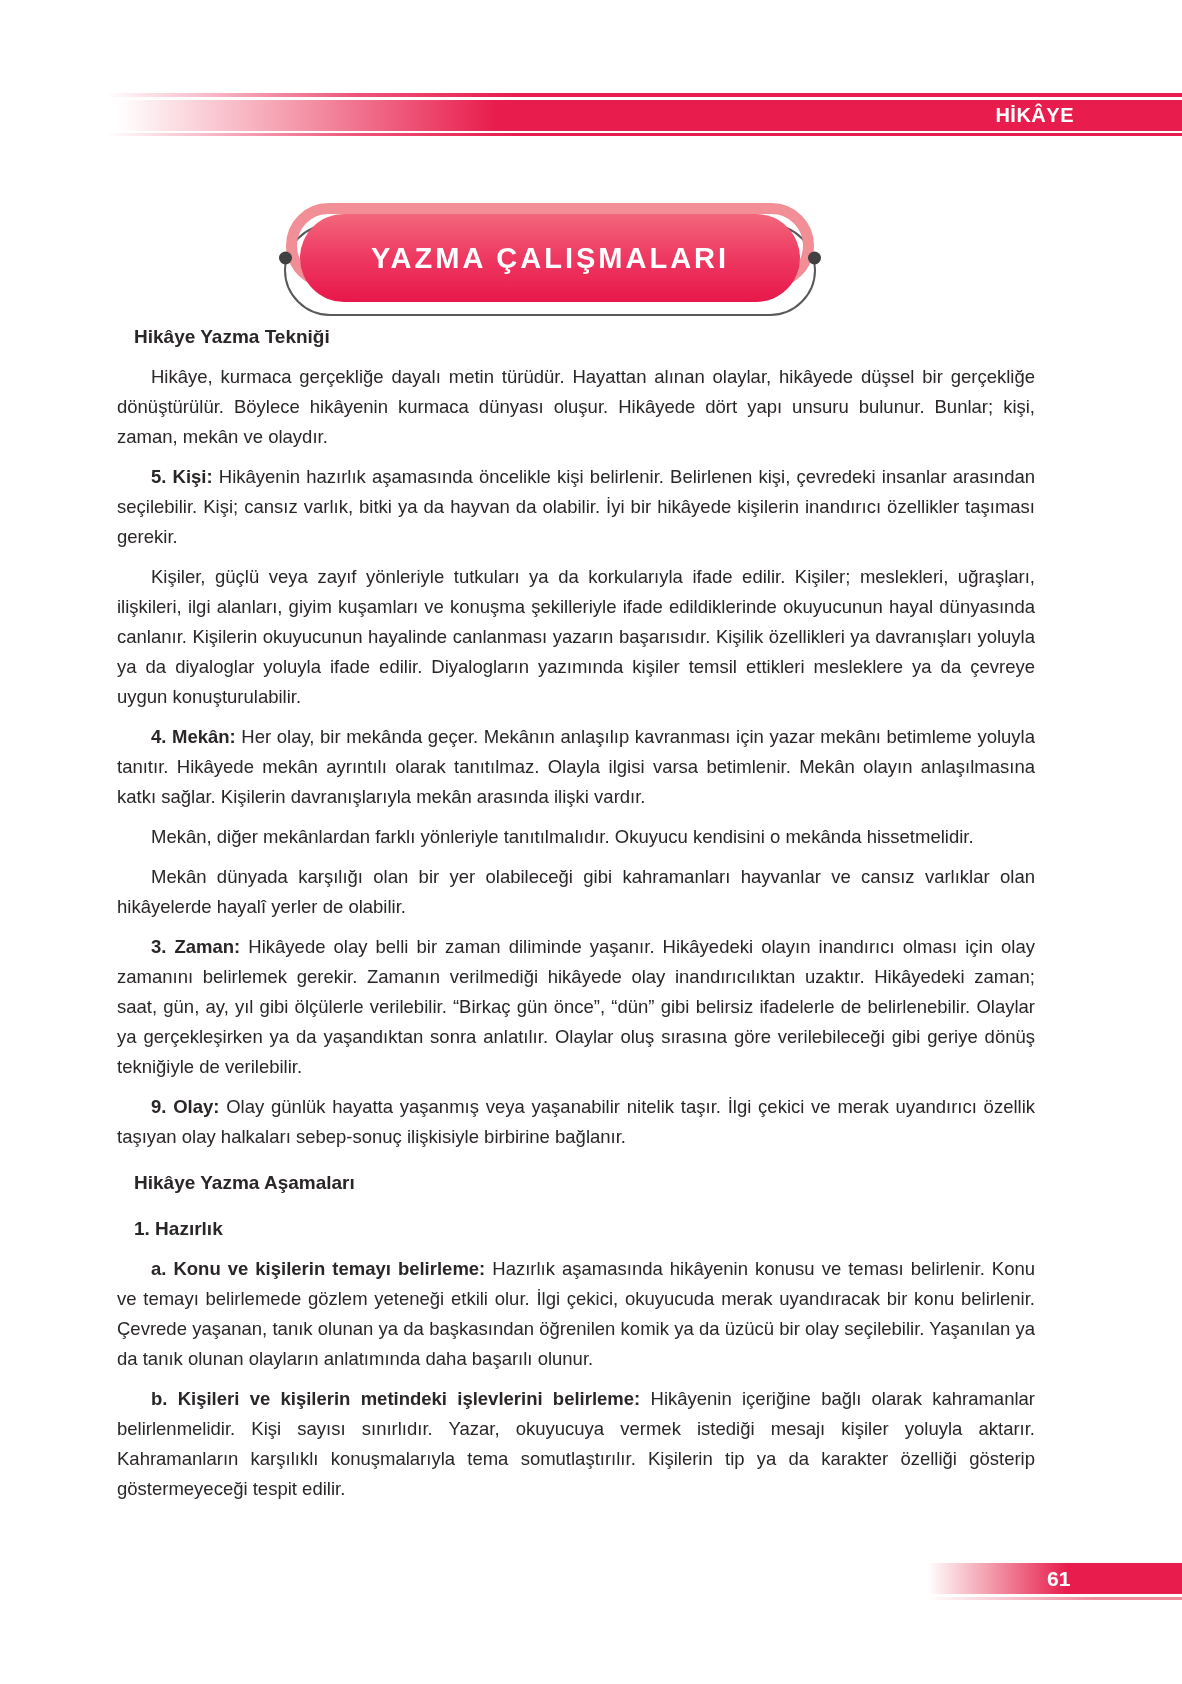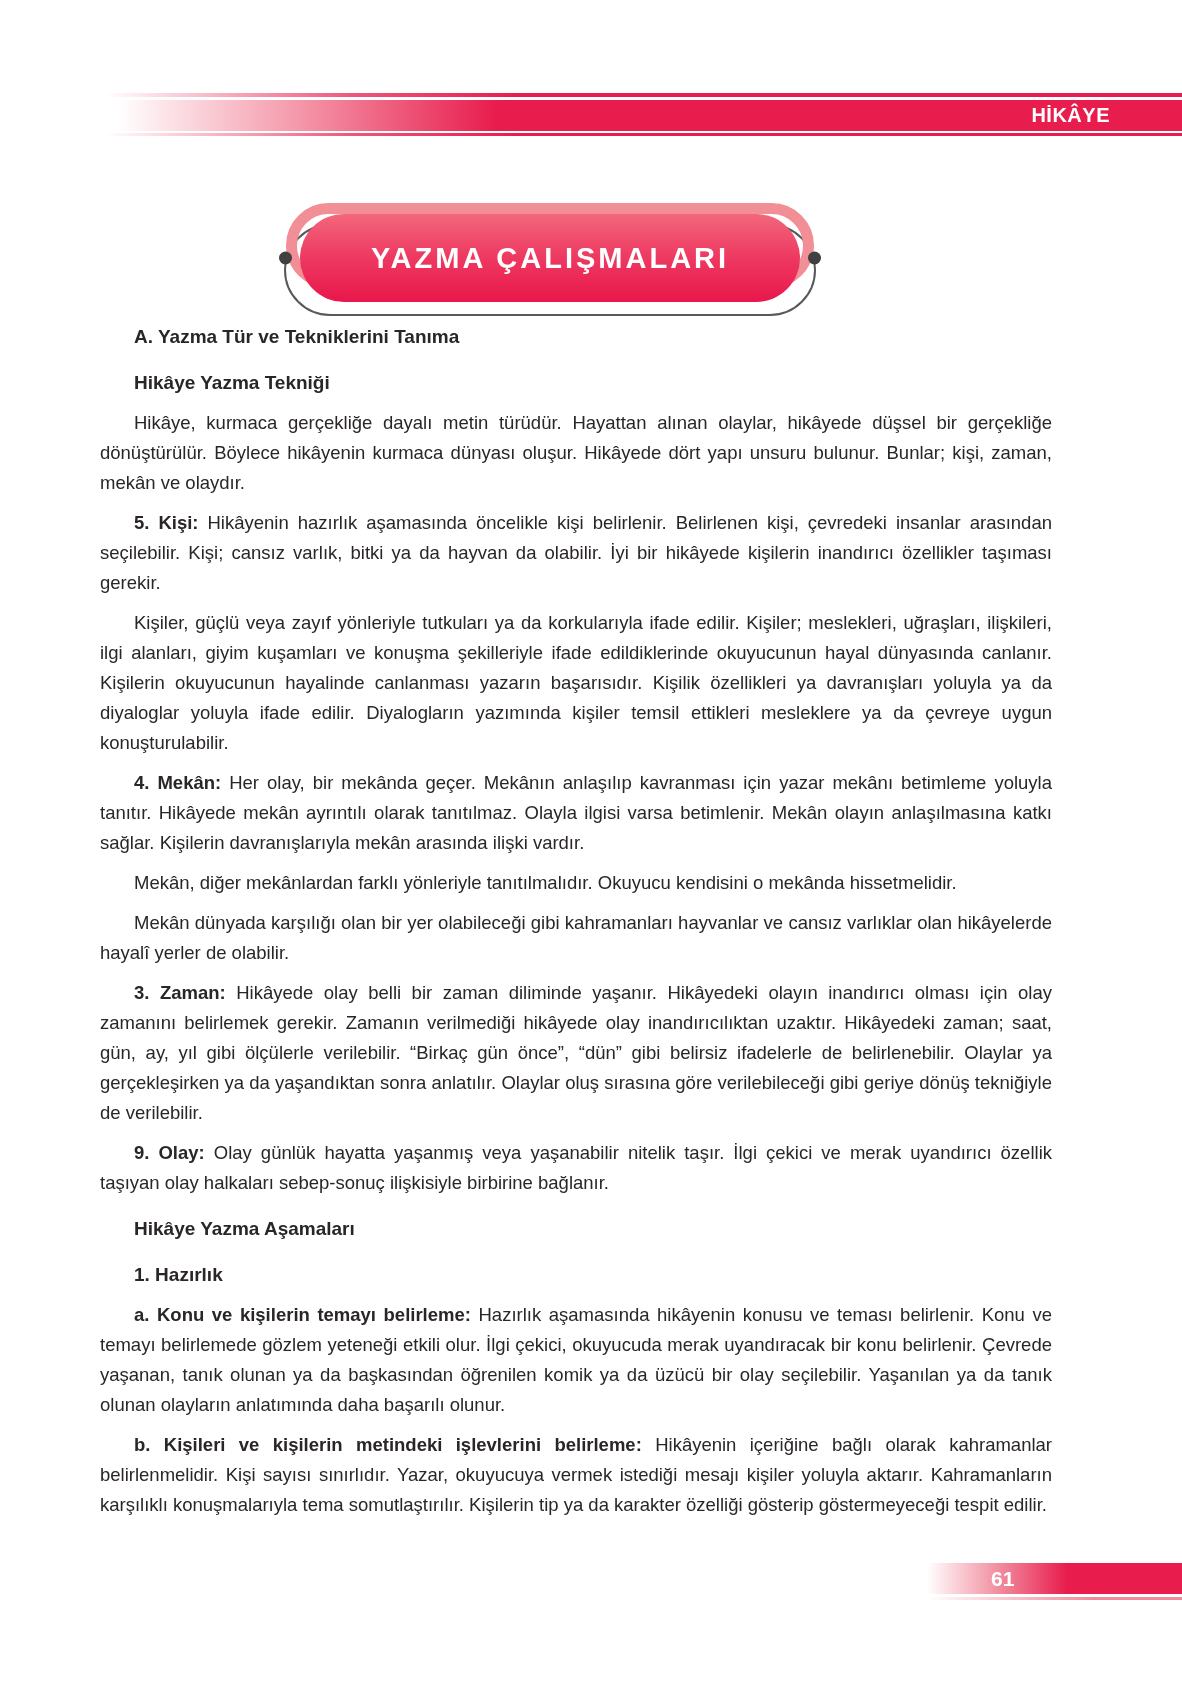--- a/index.html
+++ b/index.html
@@ -12,21 +12,21 @@
   
   .top-band { position: absolute; top: 93px; left: 0; width: 100%; }
   .band-thin {
     height: 4px;
     background: linear-gradient(to right, rgba(232,28,77,0) 9%, rgba(232,28,77,.75) 30%, #e81c4d 44%);
   }
   .band-main {
     margin-top: 3px; height: 31px;
     background: linear-gradient(to right, rgba(232,28,77,0) 10%, rgba(240,110,135,.65) 24%, #e81c4d 42%);
     display: flex; align-items: center; justify-content: flex-end;
-    padding-right: 72px; box-sizing: border-box;
+    padding-right: 108px; box-sizing: border-box;
   }
   .band-main .tab-label {
     color: #fff; font-weight: bold; font-size: 20px; letter-spacing: .5px;
   }
   .band-thin2 {
     margin-top: 2px; height: 3px;
     background: linear-gradient(to right, rgba(232,28,77,0) 9%, rgba(232,28,77,.75) 30%, #e81c4d 44%);
   }
 
   
@@ -57,32 +57,32 @@
   
   .content {
     position: absolute; top: 322px; left: 100px; width: 952px;
     font-size: 18.5px; line-height: 30px; text-align: justify;
   }
   .content h3.h-block {
     margin: 16px 0 0; font-size: 19px; line-height: 30px;
     font-weight: bold; text-indent: 34px; text-align: left;
   }
   .content h3.h-block:first-child { margin-top: 0; }
-  .content p.p-block { margin: 10px 0 0; text-indent: 34px; }
+  .content p.p-block { margin: 10px 17px 0; text-indent: 34px; }
   .content .lead { font-weight: bold; }
 
   
   .footer-band { position: absolute; top: 1563px; right: 0; width: 255px; }
   .footer-main {
     height: 31px;
     background: linear-gradient(to right, rgba(232,28,77,0) 0%, rgba(240,137,155,.85) 25%, #e81c4d 55%);
     display: flex; align-items: center;
   }
   .footer-main .page-num {
-    margin-left: 64px; color: #fff; font-weight: bold; font-size: 21px;
+    margin-left: 120px; color: #fff; font-weight: bold; font-size: 21px;
   }
   .footer-thin {
     margin-top: 3px; height: 3px;
     background: linear-gradient(to right, rgba(240,137,155,0) 0%, #f08a9b 65%);
   }
 </style>
 </head>
 <body>
 
 <div class="top-band">
@@ -97,21 +97,20 @@
   <div class="ring-dark"></div>
   <div class="ring-pink"></div>
   <div class="pill">
     <span class="badge-label">YAZMA ÇALIŞMALARI</span>
   </div>
   <div class="dot left"></div>
   <div class="dot right"></div>
 </div>
 
 <div class="content">
-    <h3 class="h-block">A. Yazma Tür ve Tekniklerini Tanıma</h3>
     <h3 class="h-block">Hikâye Yazma Tekniği</h3>
     <p class="p-block">Hikâye, kurmaca gerçekliğe dayalı metin türüdür. Hayattan alınan olaylar, hikâyede düşsel bir gerçekliğe dönüştürülür. Böylece hikâyenin kurmaca dünyası oluşur. Hikâyede dört yapı unsuru bulunur. Bunlar; kişi, zaman, mekân ve olaydır.</p>
     <p class="p-block"><span class="lead">5. Kişi: </span>Hikâyenin hazırlık aşamasında öncelikle kişi belirlenir. Belirlenen kişi, çevredeki insanlar arasından seçilebilir. Kişi; cansız varlık, bitki ya da hayvan da olabilir. İyi bir hikâyede kişilerin inandırıcı özellikler taşıması gerekir.</p>
     <p class="p-block">Kişiler, güçlü veya zayıf yönleriyle tutkuları ya da korkularıyla ifade edilir. Kişiler; meslekleri, uğraşları, ilişkileri, ilgi alanları, giyim kuşamları ve konuşma şekilleriyle ifade edildiklerinde okuyucunun hayal dünyasında canlanır. Kişilerin okuyucunun hayalinde canlanması yazarın başarısıdır. Kişilik özellikleri ya davranışları yoluyla ya da diyaloglar yoluyla ifade edilir. Diyalogların yazımında kişiler temsil ettikleri mesleklere ya da çevreye uygun konuşturulabilir.</p>
     <p class="p-block"><span class="lead">4. Mekân: </span>Her olay, bir mekânda geçer. Mekânın anlaşılıp kavranması için yazar mekânı betimleme yoluyla tanıtır. Hikâyede mekân ayrıntılı olarak tanıtılmaz. Olayla ilgisi varsa betimlenir. Mekân olayın anlaşılmasına katkı sağlar. Kişilerin davranışlarıyla mekân arasında ilişki vardır.</p>
     <p class="p-block">Mekân, diğer mekânlardan farklı yönleriyle tanıtılmalıdır. Okuyucu kendisini o mekânda hissetmelidir.</p>
     <p class="p-block">Mekân dünyada karşılığı olan bir yer olabileceği gibi kahramanları hayvanlar ve cansız varlıklar olan hikâyelerde hayalî yerler de olabilir.</p>
     <p class="p-block"><span class="lead">3. Zaman: </span>Hikâyede olay belli bir zaman diliminde yaşanır. Hikâyedeki olayın inandırıcı olması için olay zamanını belirlemek gerekir. Zamanın verilmediği hikâyede olay inandırıcılıktan uzaktır. Hikâyedeki zaman; saat, gün, ay, yıl gibi ölçülerle verilebilir. “Birkaç gün önce”, “dün” gibi belirsiz ifadelerle de belirlenebilir. Olaylar ya gerçekleşirken ya da yaşandıktan sonra anlatılır. Olaylar oluş sırasına göre verilebileceği gibi geriye dönüş tekniğiyle de verilebilir.</p>
     <p class="p-block"><span class="lead">9. Olay: </span>Olay günlük hayatta yaşanmış veya yaşanabilir nitelik taşır. İlgi çekici ve merak uyandırıcı özellik taşıyan olay halkaları sebep-sonuç ilişkisiyle birbirine bağlanır.</p>
     <h3 class="h-block">Hikâye Yazma Aşamaları</h3>

